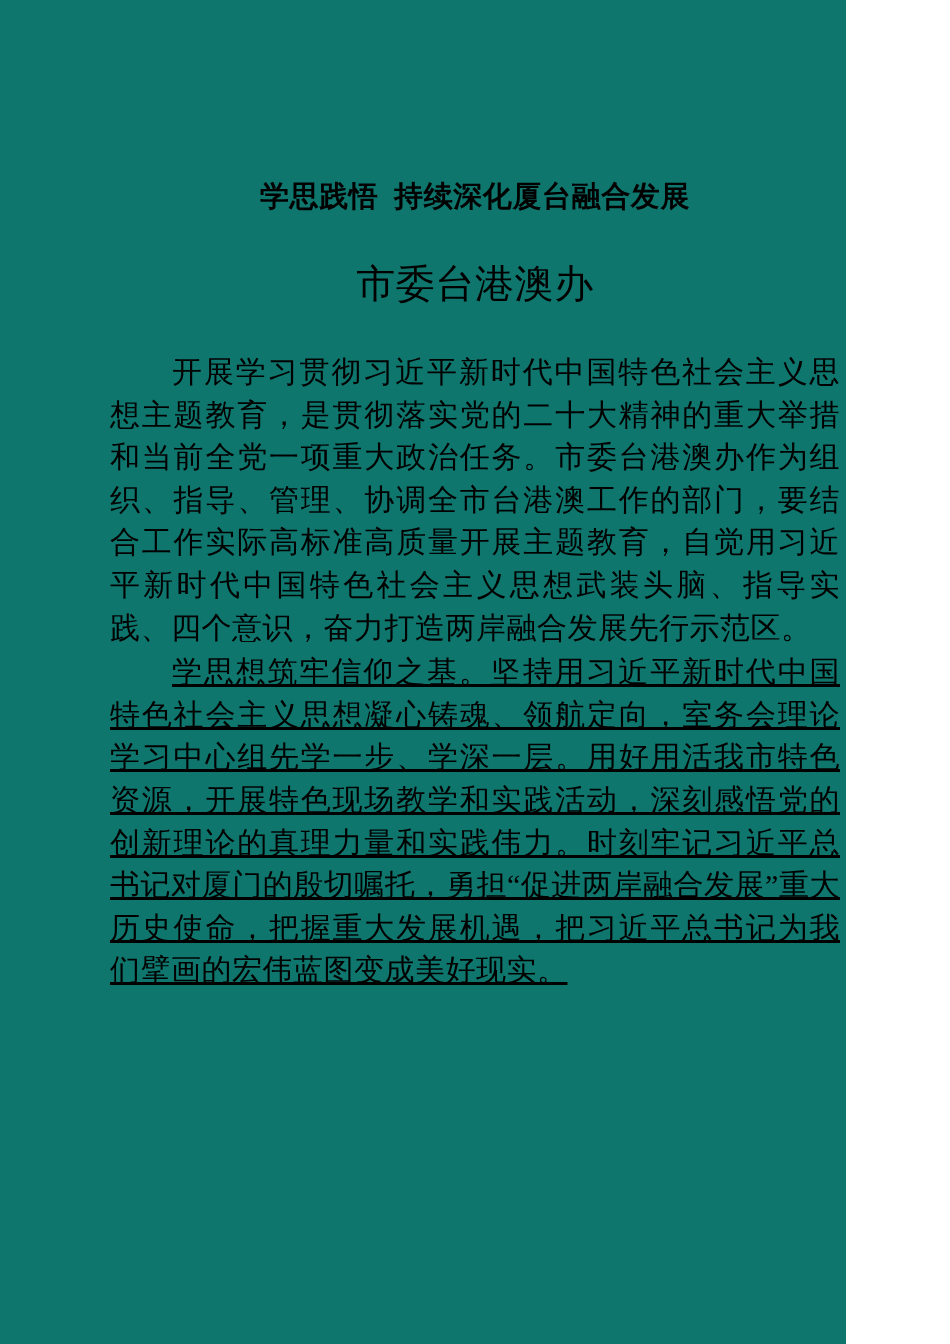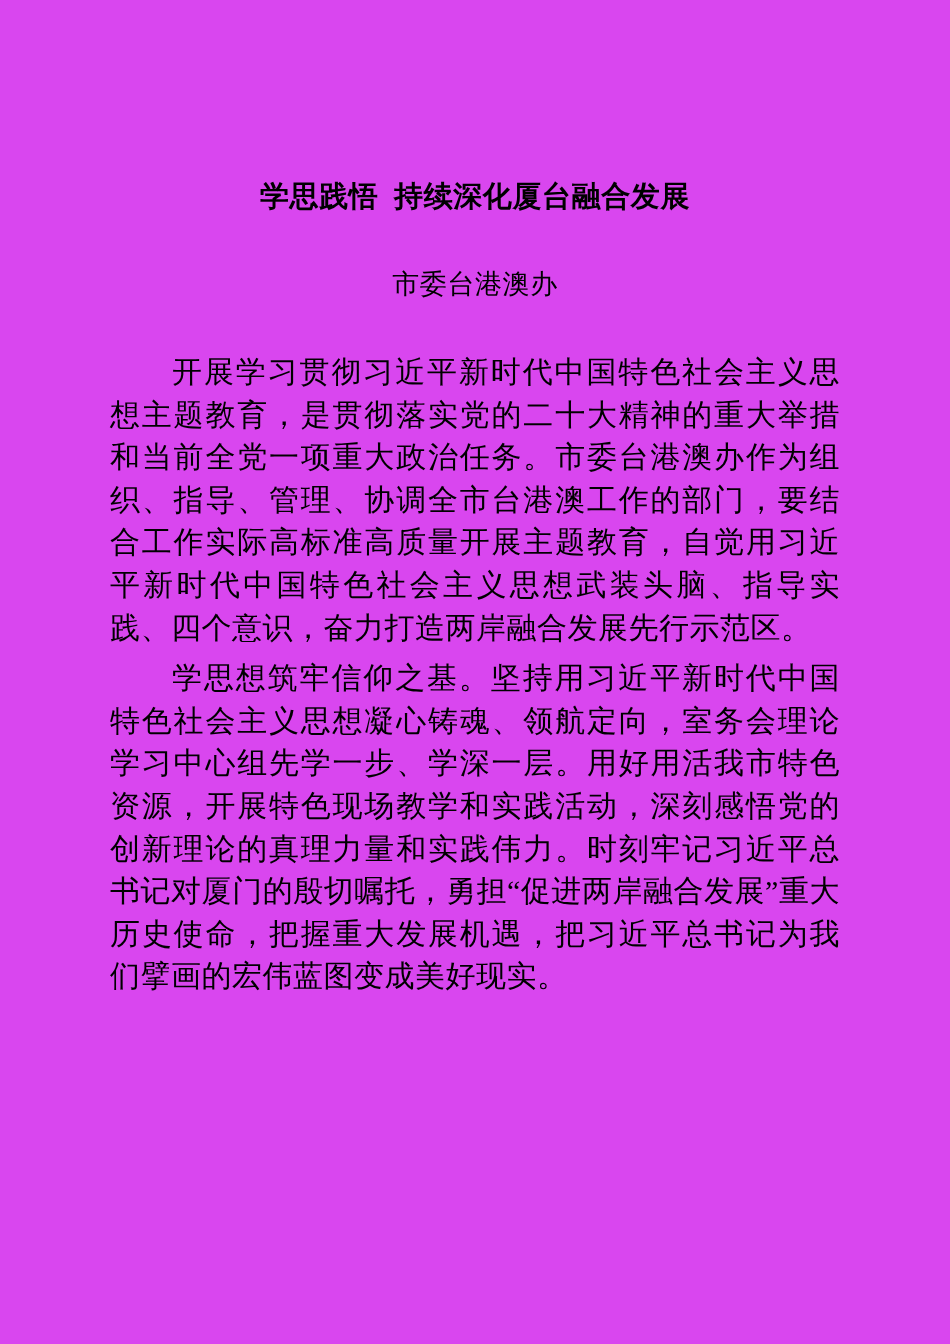--- a/index.html
+++ b/index.html
@@ -3,23 +3,23 @@
 <meta charset="utf-8">
 <style>
   html, body {
     margin: 0;
     padding: 0;
     background: #ffffff;
   }
 
   .page {
     position: relative;
-    width: 950px;
+    width: 846px;
     height: 1344px;
-    background: #d946ef;
+    background: #0f766e;
     overflow: hidden;
     box-sizing: border-box;
   }
 
   .doc-body {
     position: absolute;
     left: 110px;
     top: 160px;
     width: 730px;
   }
@@ -31,21 +31,21 @@
     color: #000000;
     text-align: center;
     letter-spacing: 0.6px;
     margin: 0;
     padding-top: 16px;
     white-space: pre;
   }
 
   .doc-subtitle {
     font-family: Liberation Serif, serif;
-    font-size: 27px;
+    font-size: 39px;
     line-height: 40px;
     color: #000000;
     text-align: center;
     letter-spacing: 0.6px;
     margin: 0;
     padding-top: 48px;
   }
 
   .paragraphs {
     margin-top: 47px;
@@ -58,21 +58,22 @@
     color: #000000;
     text-align: justify;
     text-justify: inter-character;
     text-indent: 62px;
     margin: 0;
     letter-spacing: 0.5px;
     word-break: break-all;
   }
 
   .doc-para + .doc-para {
-    margin-top: 8px;
+    margin-top: 2px;
+    text-decoration: underline;
   }
 </style>
 </head>
 <body>
 
 <div class="page">
   <div class="doc-body">
 
     <h1 class="doc-title">学思践悟  持续深化厦台融合发展</h1>
 

